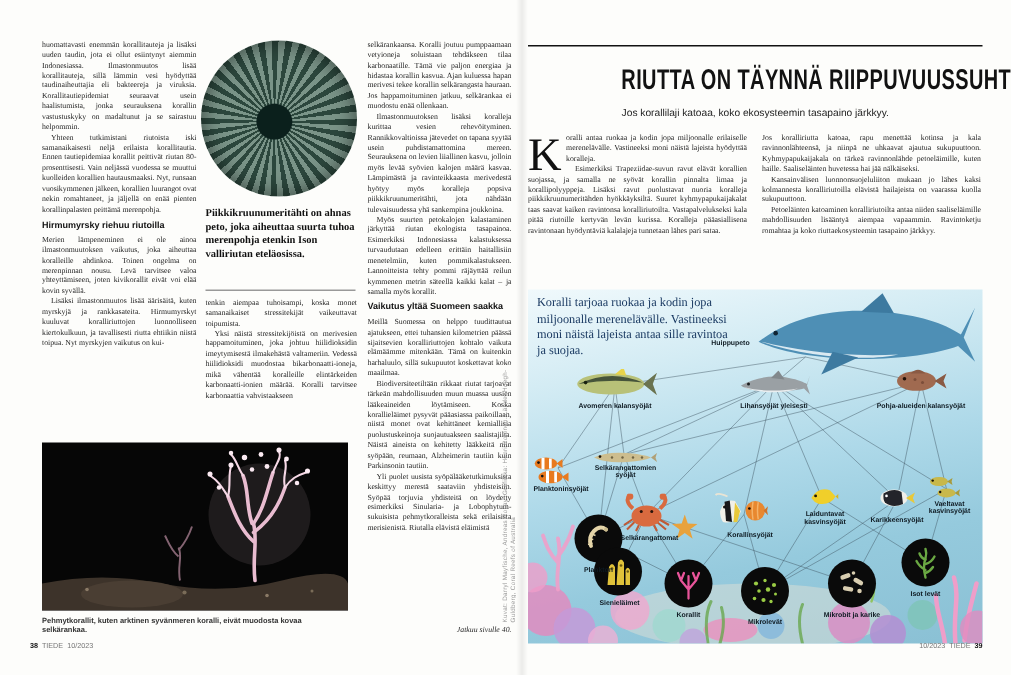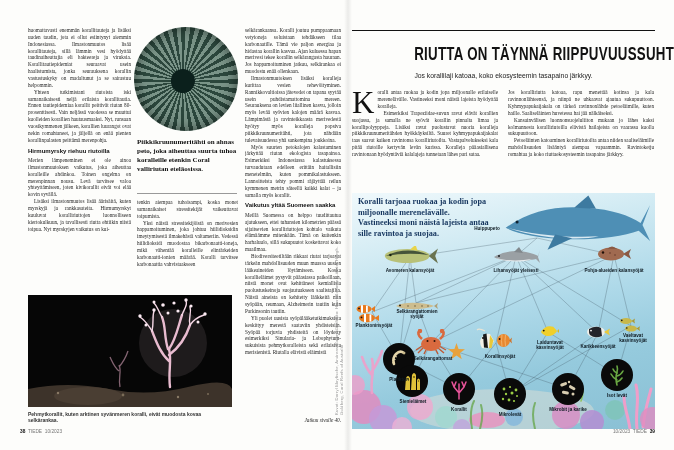--- a/index.html
+++ b/index.html
@@ -45,21 +45,21 @@
   .intro-col p{margin:0;}
   .intro-col p + p{text-indent:6px;}
   .dropcap{float:left;font-size:31px;line-height:25px;padding:1px 3px 0 0;color:#111;}
   
   #infographic{position:absolute;left:352px;top:193px;width:303px;height:236px;overflow:hidden;
     background:linear-gradient(168deg,#f0f9fc 0%,#d4ecf4 22%,#aed9e9 50%,#95cadd 72%,#8ac0d4 100%);}
   #reef,#web-lines{position:absolute;left:0;width:303px;pointer-events:none;}
   #reef{bottom:0;height:140px;z-index:1;}
   #web-lines{top:0;height:236px;z-index:2;}
   #web-lines line{stroke:#3e5360;stroke-width:.55;opacity:.55;}
-  #ig-lead{position:absolute;left:6px;top:4px;width:132px;z-index:4;color:#16365f;font-weight:bold;
+  #ig-lead{position:absolute;left:6px;top:4px;width:132px;z-index:4;color:#16365f;font-weight:normal;
     font-size:8.2px;line-height:1.28;}
   .creature{position:absolute;z-index:3;}
   .ig-label{position:absolute;z-index:4;font-family:"Liberation Sans",sans-serif;font-weight:bold;
     font-size:4.6px;line-height:1.15;color:#0e1a22;text-align:center;}
   .blackdot{position:absolute;z-index:3;width:32px;height:32px;border-radius:50%;background:#0a0a0a;
     display:flex;align-items:center;justify-content:center;}
   
   #n-shark{left:148px;top:2px;}        #l-shark{left:112px;top:33px;width:46px;}
   #n-tuna{left:30px;top:53px;}         #l-tuna{left:24px;top:75px;width:68px;}
   #n-reefshark{left:140px;top:54px;}   #l-reefshark{left:134px;top:75px;width:60px;}
@@ -86,21 +86,21 @@
 
   <div id="col1" class="tiny">
     <p>huomattavasti enemmän korallitauteja ja lisäksi uuden taudin, jota ei ollut esiintynyt aiemmin Indonesiassa. Ilmastonmuutos lisää korallitauteja, sillä lämmin vesi hyödyttää taudinaiheuttajia eli bakteereja ja viruksia. Korallitautiepidemiat seuraavat usein haalistumista, jonka seurauksena korallin vastustuskyky on madaltunut ja se sairastuu helpommin.</p>
     <p>Yhteen tutkimistani riutoista iski samanaikaisesti neljä erilaista korallitautia. Ennen tautiepidemiaa korallit peittivät riutan 80-prosenttisesti. Vain neljässä vuodessa se muuttui kuolleiden korallien hautausmaaksi. Nyt, runsaan vuosikymmenen jälkeen, korallien luurangot ovat nekin romahtaneet, ja jäljellä on enää pienten korallinpalasten peittämä merenpohja.</p>
     <div class="colhead">Hirmumyrsky riehuu riutoilla</div>
     <p>Merien lämpeneminen ei ole ainoa ilmastonmuutoksen vaikutus, joka aiheuttaa koralleille ahdinkoa. Toinen ongelma on merenpinnan nousu. Levä tarvitsee valoa yhteyttämiseen, joten kivikorallit eivät voi elää kovin syvällä.</p>
     <p>Lisäksi ilmastonmuutos lisää äärisäitä, kuten myrskyjä ja rankkasateita. Hirmumyrskyt kuuluvat koralliriuttojen luonnolliseen kiertokulkuun, ja tavallisesti riutta ehtiikin niistä toipua. Nyt myrskyjen vaikutus on kui-</p>
   </div>
 
   <div id="circle-photo"></div>
-  <div id="col2-caption">Piikkikruunumeritähti on ahnas peto, joka aiheuttaa suurta tuhoa koralleille etenkin Coral valliriutan eteläosissa.</div>
+  <div id="col2-caption">Piikkikruunumeritähti on ahnas peto, joka aiheuttaa suurta tuhoa merenpohja etenkin Ison valliriutan eteläosissa.</div>
   <div id="caption-rule"></div>
 
   <div id="col2-body" class="tiny">
     <p>tenkin aiempaa tuhoisampi, koska monet samanaikaiset stressitekijät vaikeuttavat toipumista.</p>
     <p>Yksi näistä stressitekijöistä on merivesien happamoituminen, joka johtuu hiilidioksidin imeytymisestä ilmakehästä valtameriin. Vedessä hiilidioksidi muodostaa bikarbonaatti-ioneja, mikä vähentää koralleille elintärkeiden karbonaatti-ionien määrää. Koralli tarvitsee karbonaattia vahvistaakseen</p>
   </div>
 
   <div id="col3" class="tiny">
     <p>selkärankaansa. Koralli joutuu pumppaamaan vetyioneja soluistaan tehdäkseen tilaa karbonaatille. Tämä vie paljon energiaa ja hidastaa korallin kasvua. Ajan kuluessa hapan merivesi tekee korallin selkärangasta hauraan. Jos happamoituminen jatkuu, selkärankaa ei muodostu enää ollenkaan.</p>
     <p>Ilmastonmuutoksen lisäksi koralleja kurittaa vesien rehevöityminen. Rannikkovaltioissa jätevedet on tapana syytää usein puhdistamattomina mereen. Seurauksena on levien liiallinen kasvu, jolloin myös levää syövien kalojen määrä kasvaa. Lämpimästä ja ravinteikkaasta merivedestä hyötyy myös koralleja popsiva piikkikruunumeritähti, jota nähdään tulevaisuudessa yhä sankempina joukkoina.</p>

